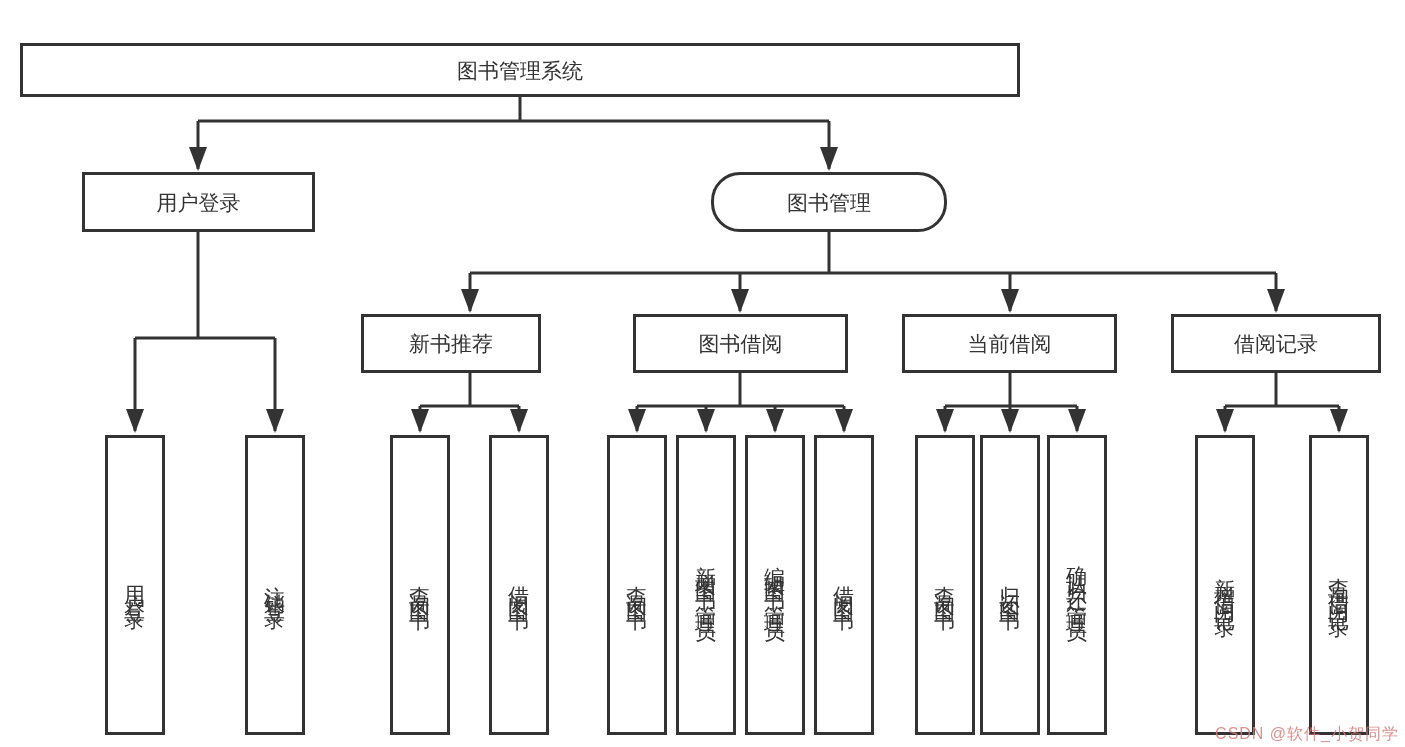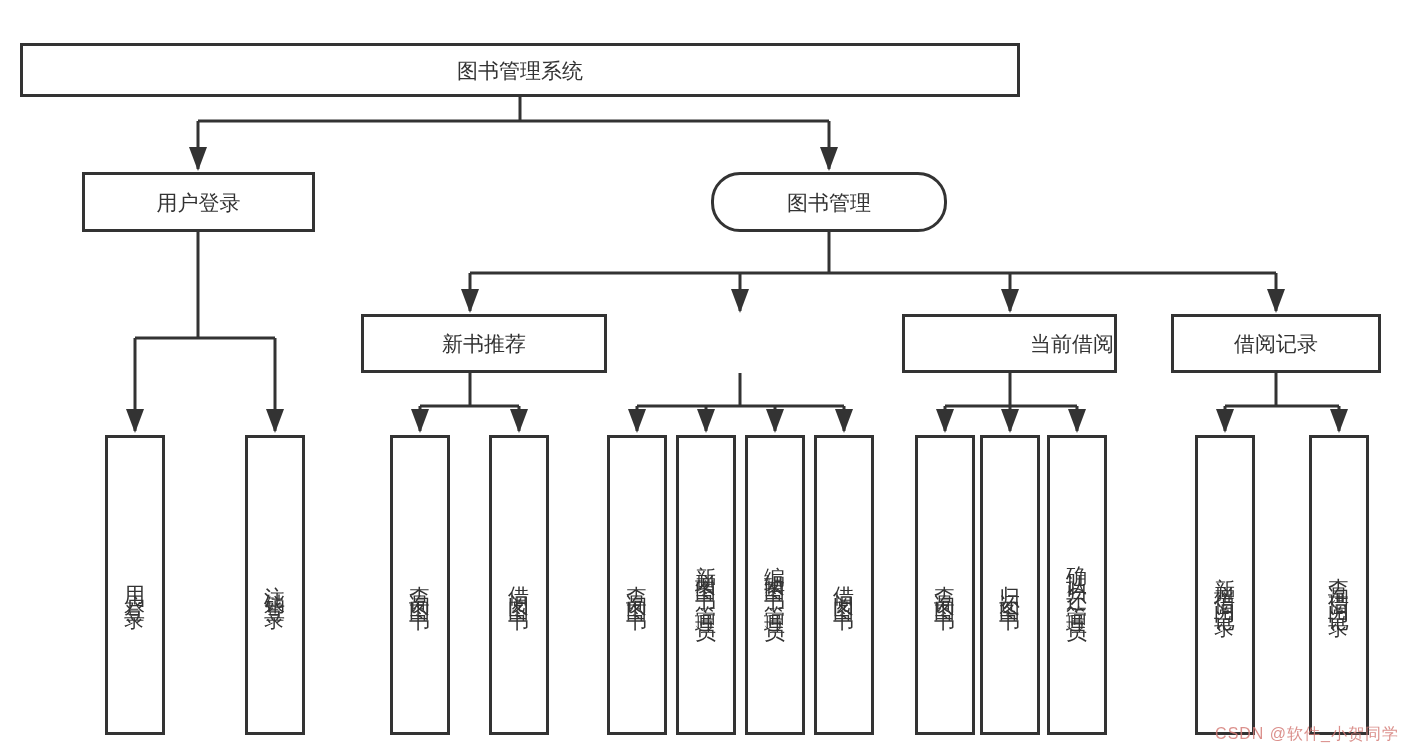--- a/index.html
+++ b/index.html
@@ -18,23 +18,23 @@
   .vnode .vtxt{
     writing-mode:vertical-rl;text-orientation:mixed;
     letter-spacing:8px;line-height:1;white-space:nowrap;
   }
   
   #n-root{left:20px;top:15px;width:1000px;height:54px;margin-top:28px;}
   
   #n-user-login{left:82px;top:172px;width:233px;height:60px;}
   #n-book-mgmt{left:711px;top:172px;width:236px;height:60px;border-radius:29px;}
   
-  #n-new-book-rec{left:361px;top:314px;width:246px;height:59px;}
+  #n-new-book-rec{left:361px;top:314px;width:180px;height:59px;}
   #n-book-borrow{left:633px;top:314px;width:215px;height:59px;}
-  #n-current-borrow{left:902px;top:314px;width:215px;height:59px;justify-content:flex-end;}
+  #n-current-borrow{left:902px;top:314px;width:215px;height:59px;}
   #n-borrow-record{left:1171px;top:314px;width:210px;height:59px;}
   
   .leaf{top:435px;width:60px;height:300px;}
   #n-ul-login{left:105px;}
   #n-ul-logout{left:245px;}
   #n-nb-query{left:390px;}
   #n-nb-borrow{left:489px;}
   #n-bb-query{left:607px;}
   #n-bb-add{left:676px;}
   #n-bb-edit{left:745px;}
@@ -123,20 +123,23 @@
   <div class="node" id="n-user-login">
     <span>用户登录</span>
   </div>
   <div class="node" id="n-book-mgmt">
     <span>图书管理</span>
   </div>
 
   <div class="node" id="n-new-book-rec">
     <span>新书推荐</span>
   </div>
+  <div class="node" id="n-book-borrow">
+    <span>图书借阅</span>
+  </div>
   <div class="node" id="n-current-borrow">
     <span>当前借阅</span>
   </div>
   <div class="node" id="n-borrow-record">
     <span>借阅记录</span>
   </div>
 
   <div class="node vnode leaf" id="n-ul-login">
     <span class="vtxt">用户登录</span>
   </div>

